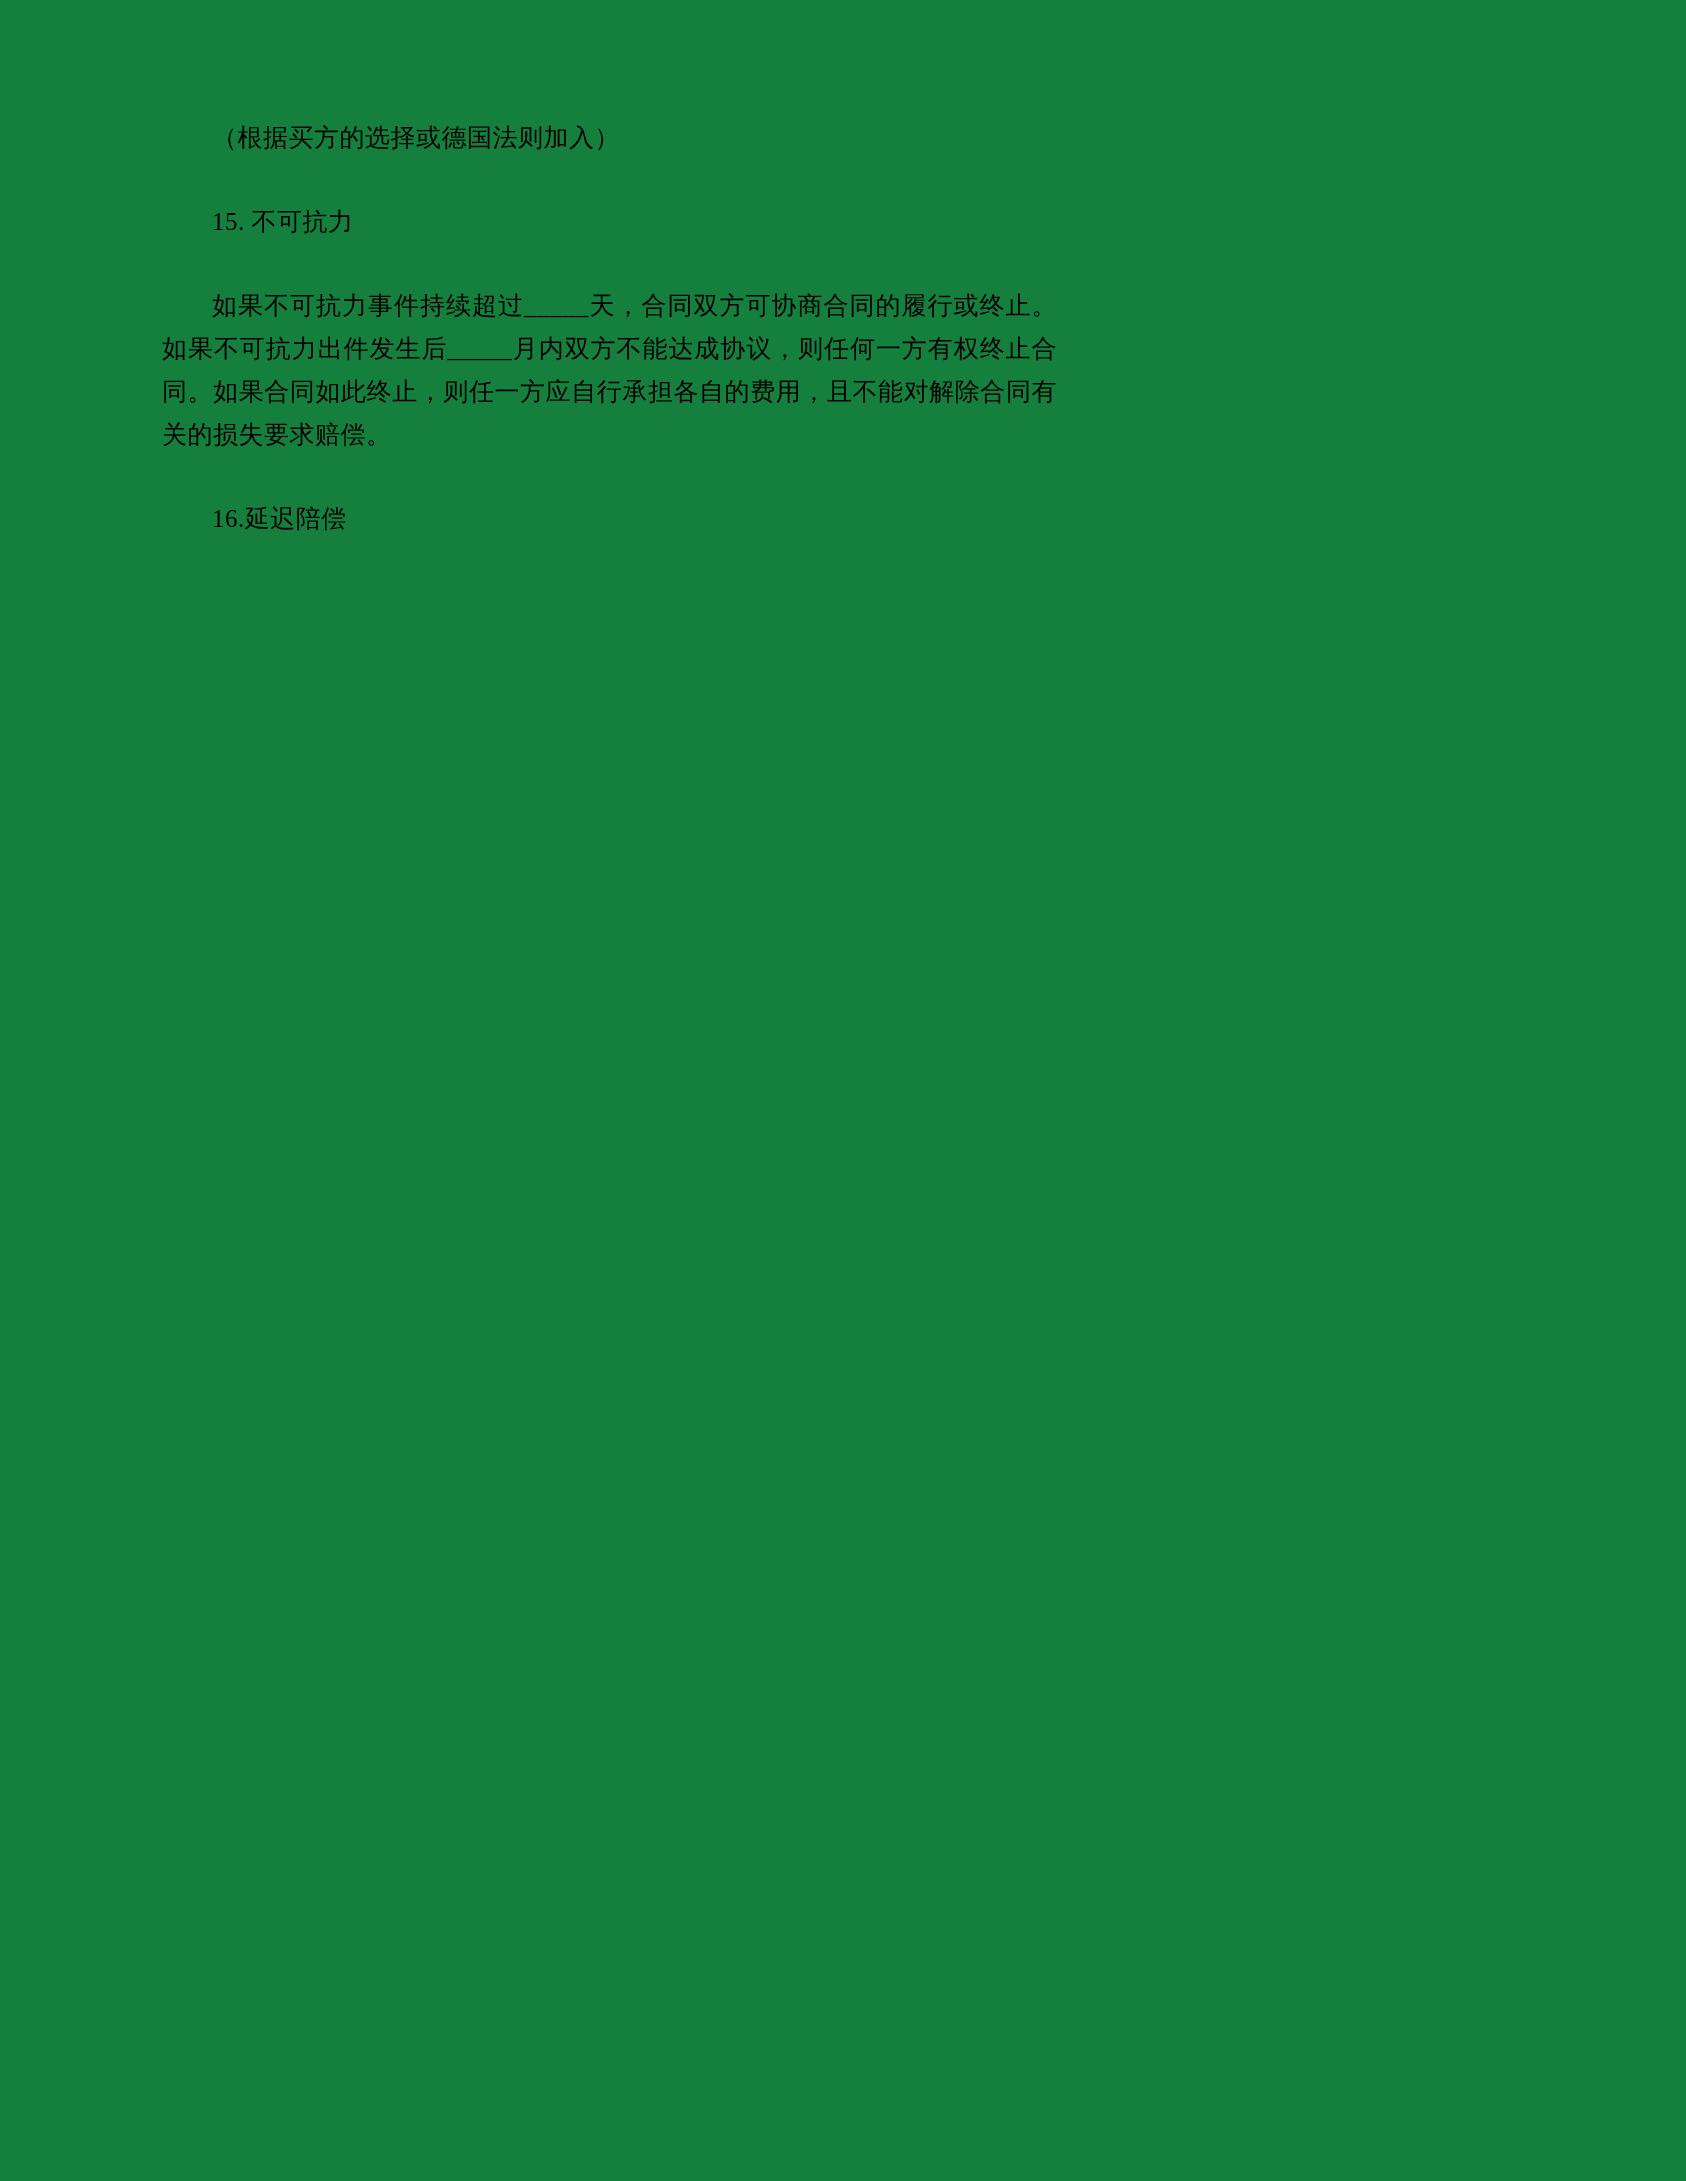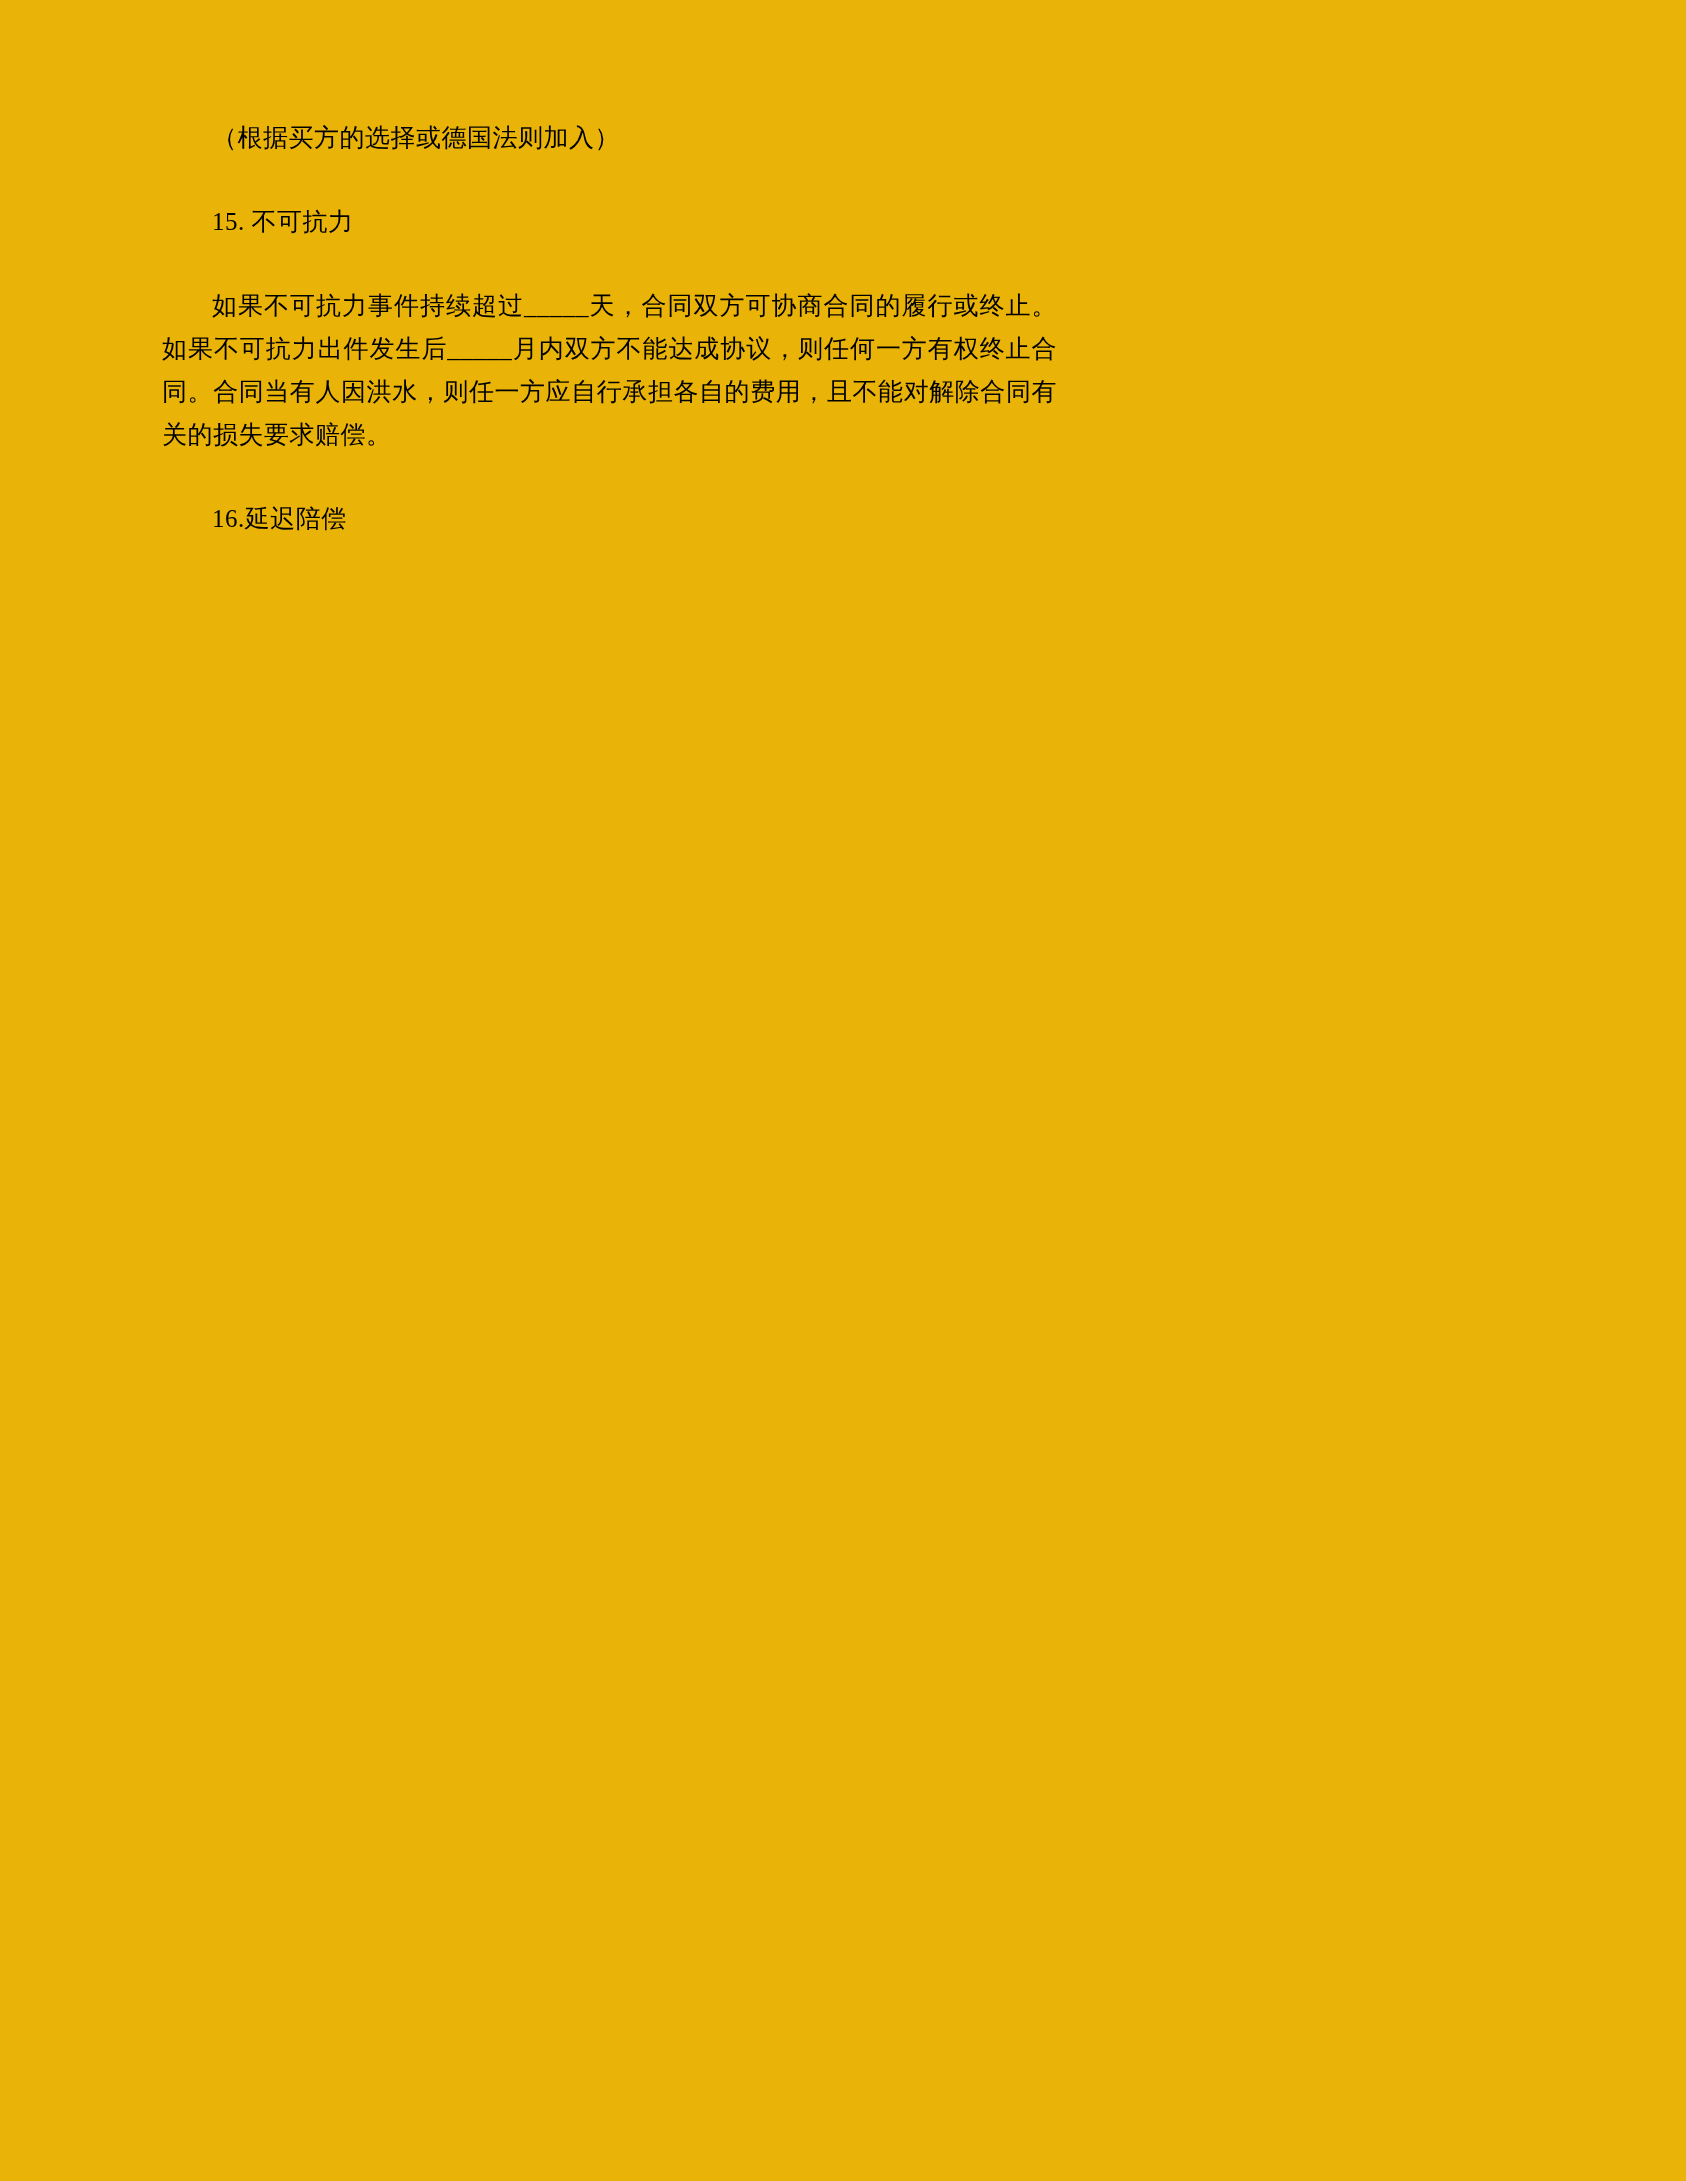--- a/index.html
+++ b/index.html
@@ -34,21 +34,21 @@
     word-break: break-all;
     letter-spacing: 0.5px;
   }
   .para.heading {
     text-align: right;
   }
 </style>
 </head>
 <body style="background: rgb(255, 255, 255);">
 
-<div class="page" style="background: #eab308;">
+<div class="page" style="background: #15803d;">
   <div class="text-column" id="doc-body" style="color: rgb(0, 0, 0);">
       <p class="para">（根据买方的选择或德国法则加入）</p>
       <p class="para heading">15. 不可抗力</p>
-      <p class="para">如果不可抗力事件持续超过_____天，合同双方可协商合同的履行或终止。如果不可抗力出件发生后_____月内双方不能达成协议，则任何一方有权终止合同。合同当有人因洪水，则任一方应自行承担各自的费用，且不能对解除合同有关的损失要求赔偿。</p>
+      <p class="para">如果不可抗力事件持续超过_____天，合同双方可协商合同的履行或终止。如果不可抗力出件发生后_____月内双方不能达成协议，则任何一方有权终止合同。如果合同如此终止，则任一方应自行承担各自的费用，且不能对解除合同有关的损失要求赔偿。</p>
       <p class="para heading">16.延迟陪偿</p>
     </div>
 </div>
 
 
 </body></html>

